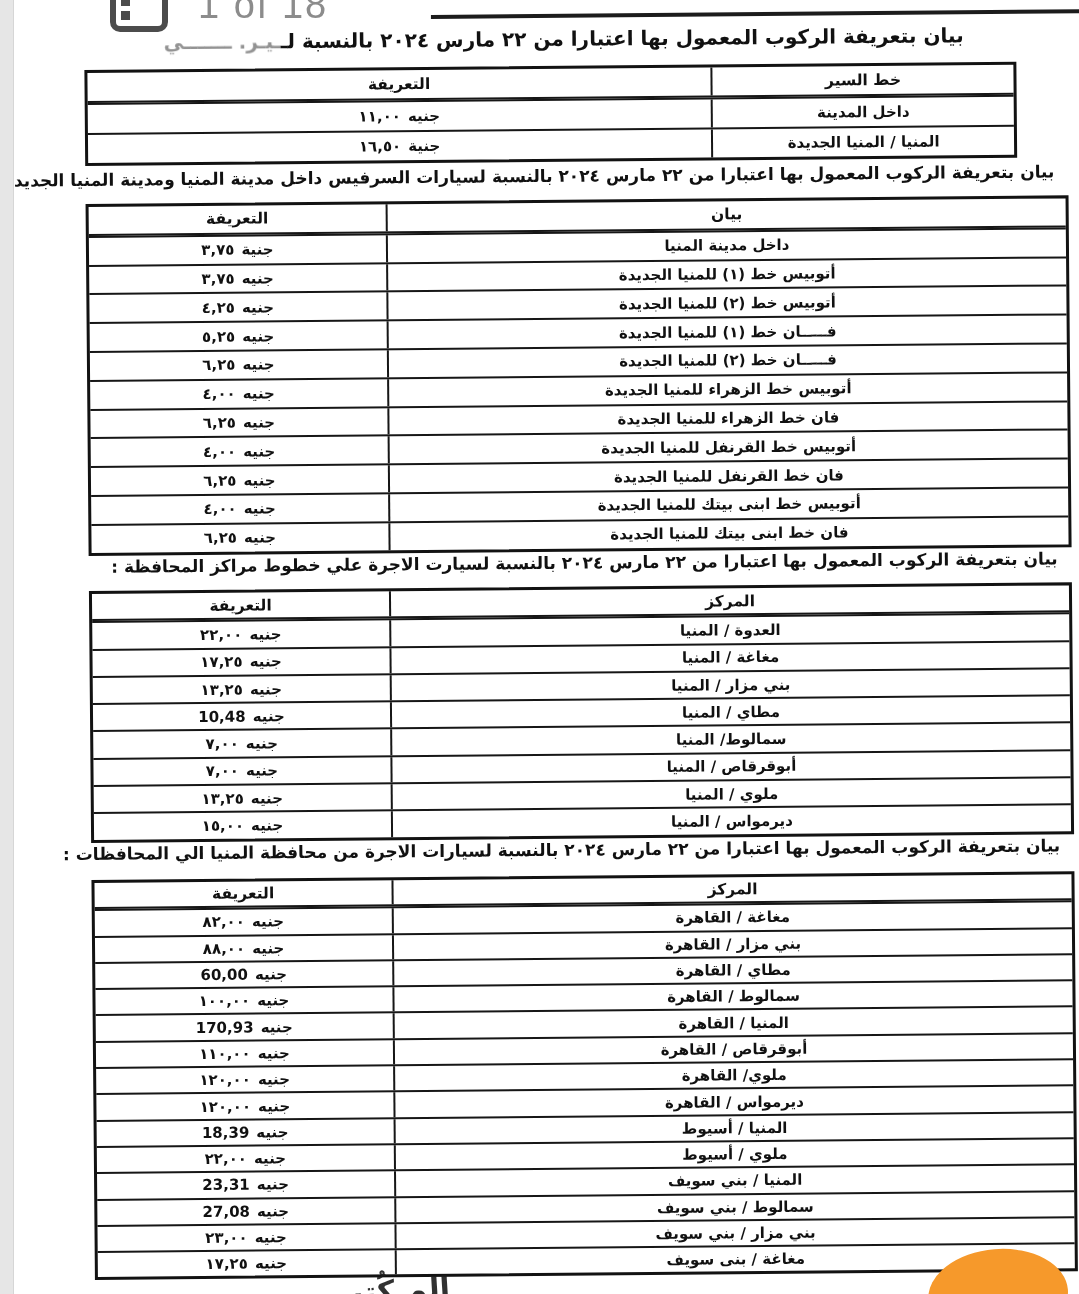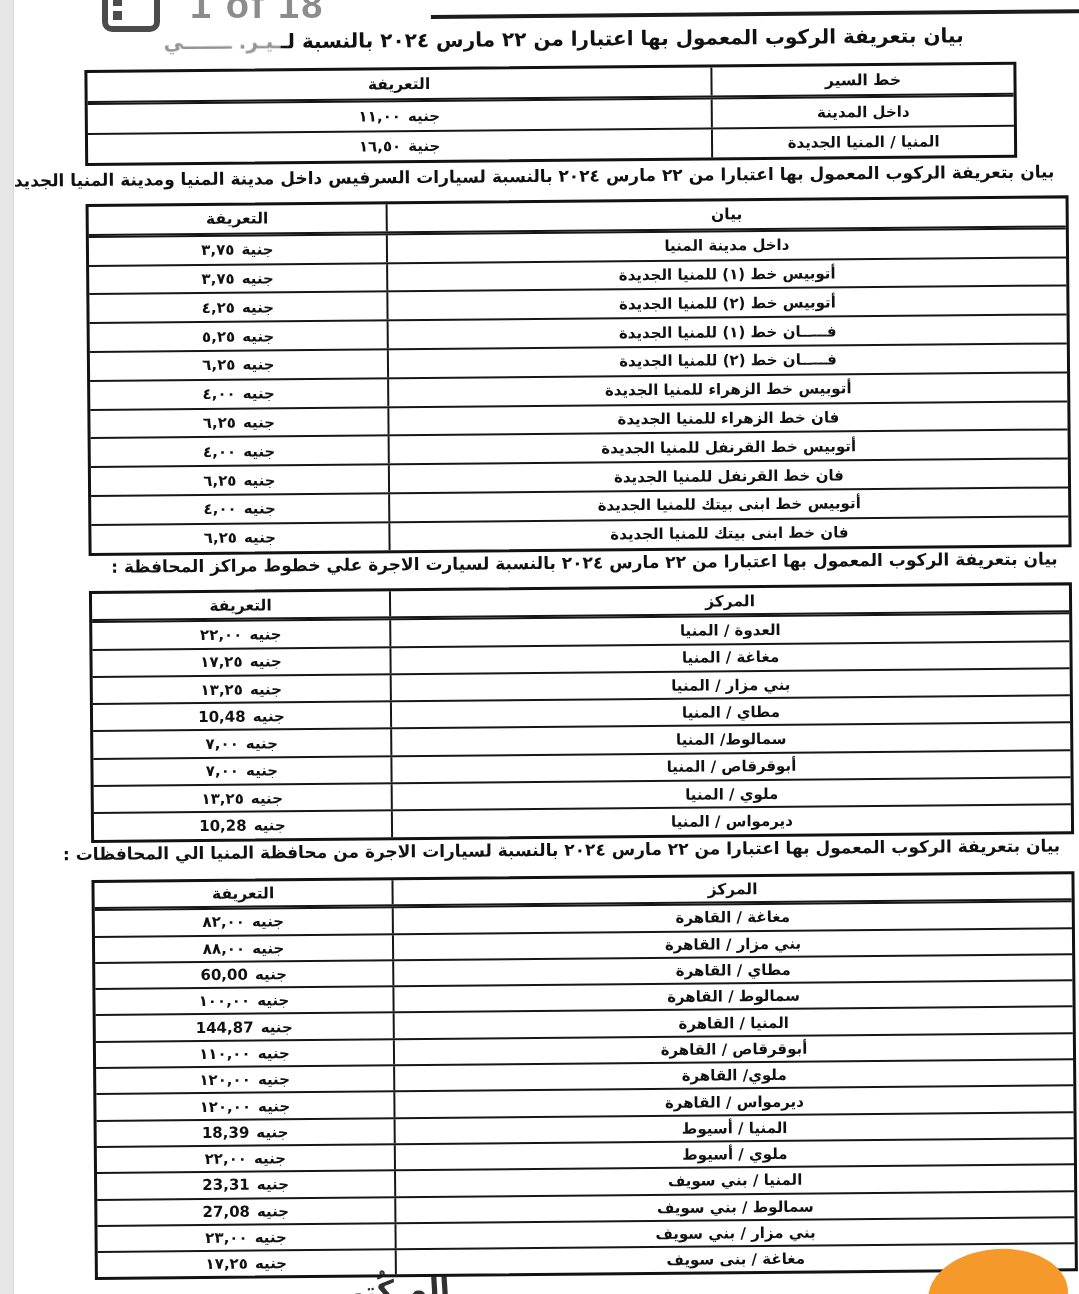--- a/index.html
+++ b/index.html
@@ -3,21 +3,21 @@
 <meta charset="utf-8">
 <style>
   html,body{margin:0;padding:0;}
   body{
     width:1079px;height:1294px;position:relative;overflow:hidden;
     background:#ffffff;font-family:"DejaVu Sans",sans-serif;color:#111;
   }
   
   .left-strip{position:absolute;left:0;top:0;width:13px;height:100%;background:#e6e6e6;border-right:1px solid #d6d6d6;z-index:4;}
   
-  .viewer-bar{position:absolute;top:0;left:8px;right:0;height:54px;z-index:3;font-weight:bold;}
+  .viewer-bar{position:absolute;top:0;left:16px;right:0;height:54px;z-index:3;}
   .pages-icon{position:absolute;left:94px;top:-14px;width:58px;height:46px;border:6px solid #4c4c4c;border-radius:10px;background:#fff;box-sizing:border-box;}
   .pages-icon::before{content:"";position:absolute;left:5px;top:5px;width:9px;height:9px;background:#4c4c4c;}
   .pages-icon::after{content:"";position:absolute;left:5px;top:19px;width:9px;height:9px;background:#4c4c4c;}
   .page-indicator{position:absolute;left:182px;top:-16px;font-family:"Liberation Sans",sans-serif;
     font-size:38px;color:#8c8c8c;letter-spacing:2px;}
   
   .doc{position:absolute;inset:0;transform:rotate(-0.5deg);transform-origin:50% 55%;z-index:1;}
   .top-rule{position:absolute;top:14px;left:437px;right:-30px;height:4px;background:#1c1c1c;}
   .title1{position:absolute;top:27px;left:120px;right:60px;text-align:center;direction:rtl;
     font-size:20px;font-weight:bold;white-space:nowrap;}
@@ -246,21 +246,21 @@
       <div class="row">
         <div class="c-tariff">
           <span class="num">١٣,٢٥</span>
           <span class="unit">جنيه</span>
         </div>
         <div class="c-label">ملوي / المنيا</div>
       </div>
 
       <div class="row">
         <div class="c-tariff">
-          <span class="num">10,28</span>
+          <span class="num">١٥,٠٠</span>
           <span class="unit">جنيه</span>
         </div>
         <div class="c-label">ديرمواس / المنيا</div>
       </div>
     </div>
 
   </div>
 
   <div class="sec-title sec4">بيان بتعريفة الركوب المعمول بها اعتبارا من ٢٢ مارس ٢٠٢٤ بالنسبة لسيارات الاجرة من محافظة المنيا الي المحافظات  :</div>
 
@@ -297,21 +297,21 @@
       <div class="row">
         <div class="c-tariff">
           <span class="num">١٠٠,٠٠</span>
           <span class="unit">جنيه</span>
         </div>
         <div class="c-label">سمالوط / القاهرة</div>
       </div>
 
       <div class="row">
         <div class="c-tariff">
-          <span class="num">144,87</span>
+          <span class="num">170,93</span>
           <span class="unit">جنيه</span>
         </div>
         <div class="c-label">المنيا / القاهرة</div>
       </div>
 
       <div class="row">
         <div class="c-tariff">
           <span class="num">١١٠,٠٠</span>
           <span class="unit">جنيه</span>
         </div>

